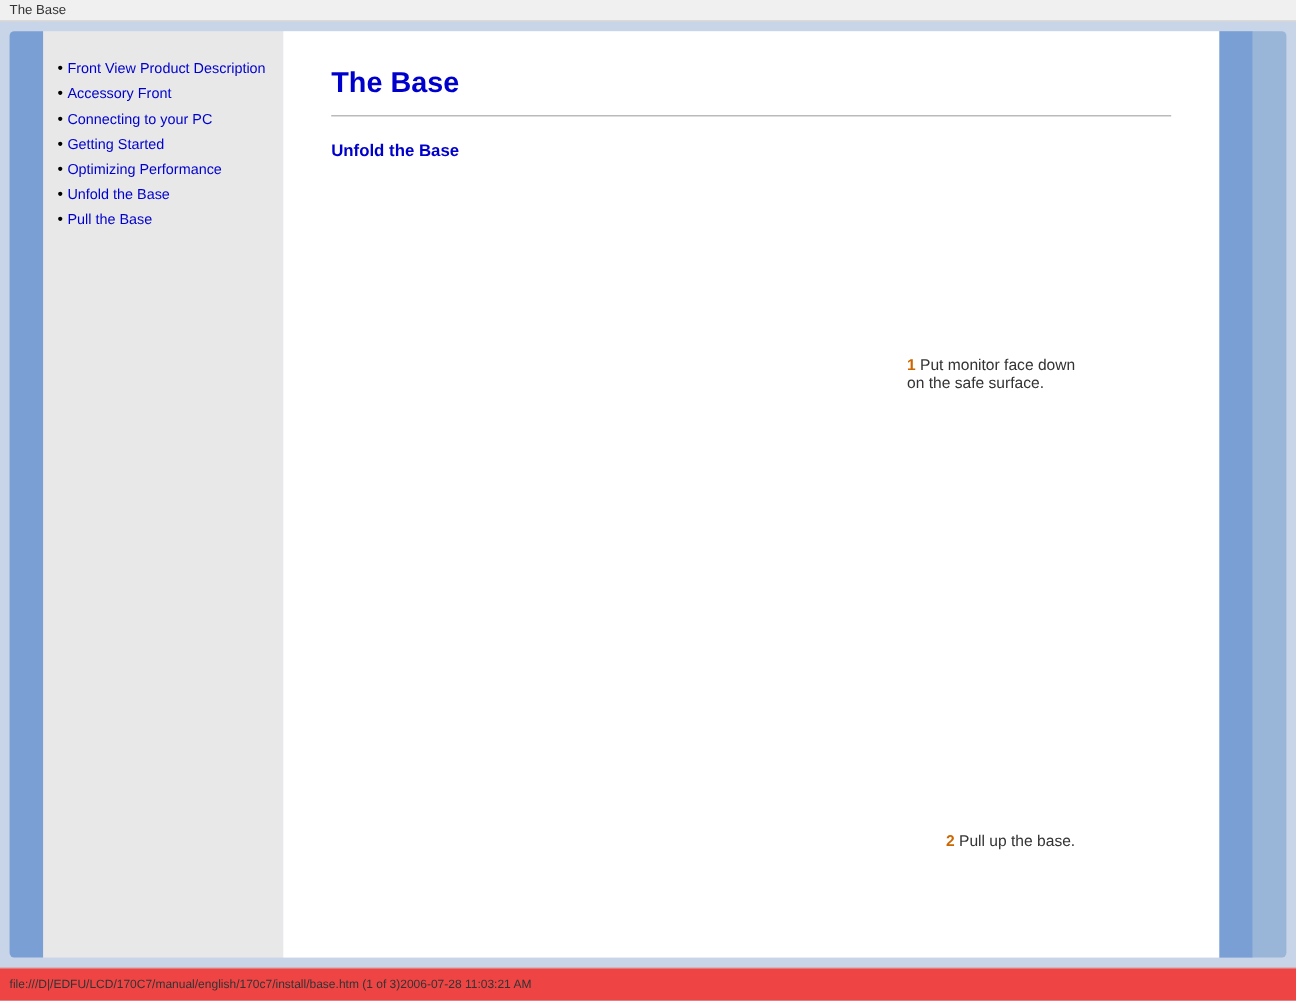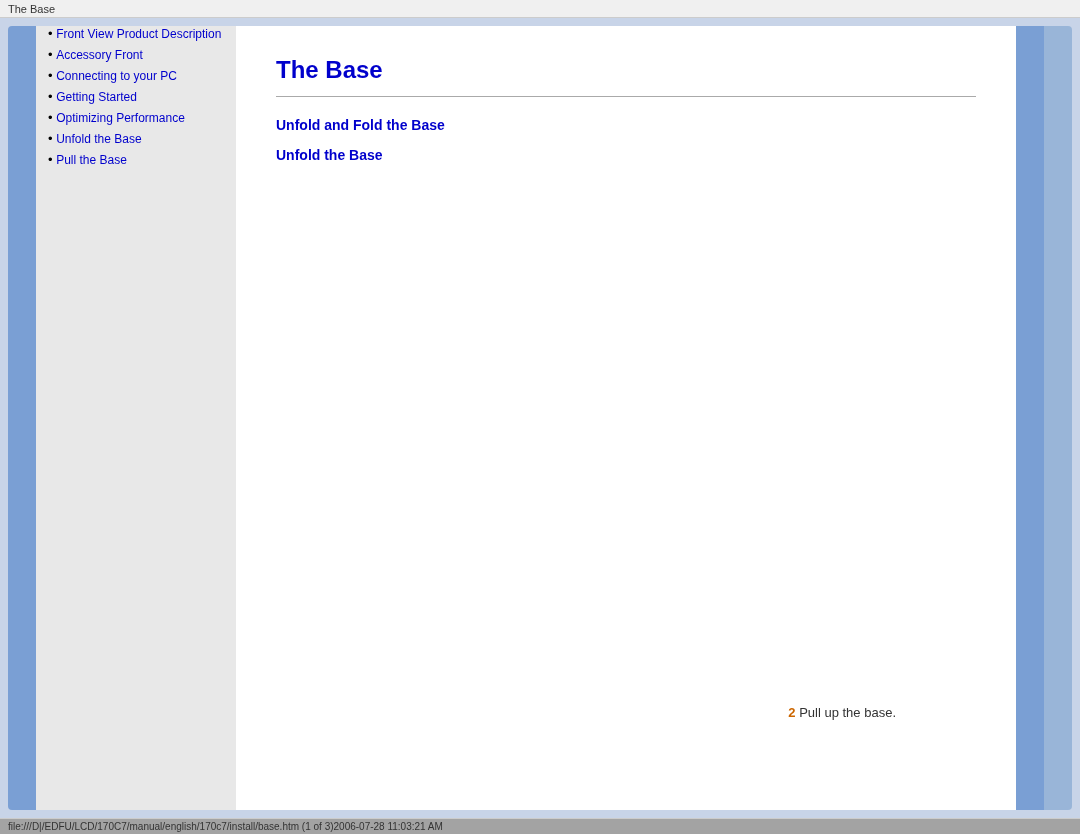--- a/index.html
+++ b/index.html
@@ -39,21 +39,21 @@
     .left-accent {
       width: 28px;
       background-color: #7a9fd4;
       border-radius: 4px 0 0 4px;
       flex-shrink: 0;
     }
 
     .sidebar {
       width: 200px;
       background-color: #e8e8e8;
-      padding: 0 12px;
+      padding: 23px 12px;
       flex-shrink: 0;
     }
 
     .sidebar ul {
       list-style: none;
       padding: 0;
       margin: 0;
     }
 
     .sidebar ul li {
@@ -142,26 +142,26 @@
     }
 
     .far-right-accent {
       width: 28px;
       background-color: #99b5d8;
       border-radius: 0 4px 4px 0;
       flex-shrink: 0;
     }
 
     .status-bar {
-      background-color: #a3a3a3;
+      background-color: #ef4444;
       border-top: 1px solid #ccc;
       padding: 2px 8px;
       font-size: 10px;
       color: #333;
-      height: 16px;
+      height: 28px;
       display: flex;
       align-items: center;
     }
   </style>
 </head>
 <body>
 
 <div class="title-bar">
   <span>The Base</span>
 </div>
@@ -191,23 +191,25 @@
       </li>
       <li>
         <a href="#">Pull the Base</a>
       </li>
     </ul>
   </div>
 
   <div class="content-area">
     <h1 class="page-title">The Base</h1>
     <hr class="divider">
-    <div class="section-heading">Unfold and Fold the Base</div>
     <div class="sub-heading">Unfold the Base</div>
 
+    <div class="step-text">
+      <span class="step-number-1">1</span><span> Put monitor face down<br>on the safe surface.</span>
+    </div>
 
     <div class="step-text-2">
       <span class="step-number-2">2</span><span> Pull up the base.</span>
     </div>
   </div>
 
   <div class="right-accent"></div>
   <div class="far-right-accent"></div>
 </div>
 

